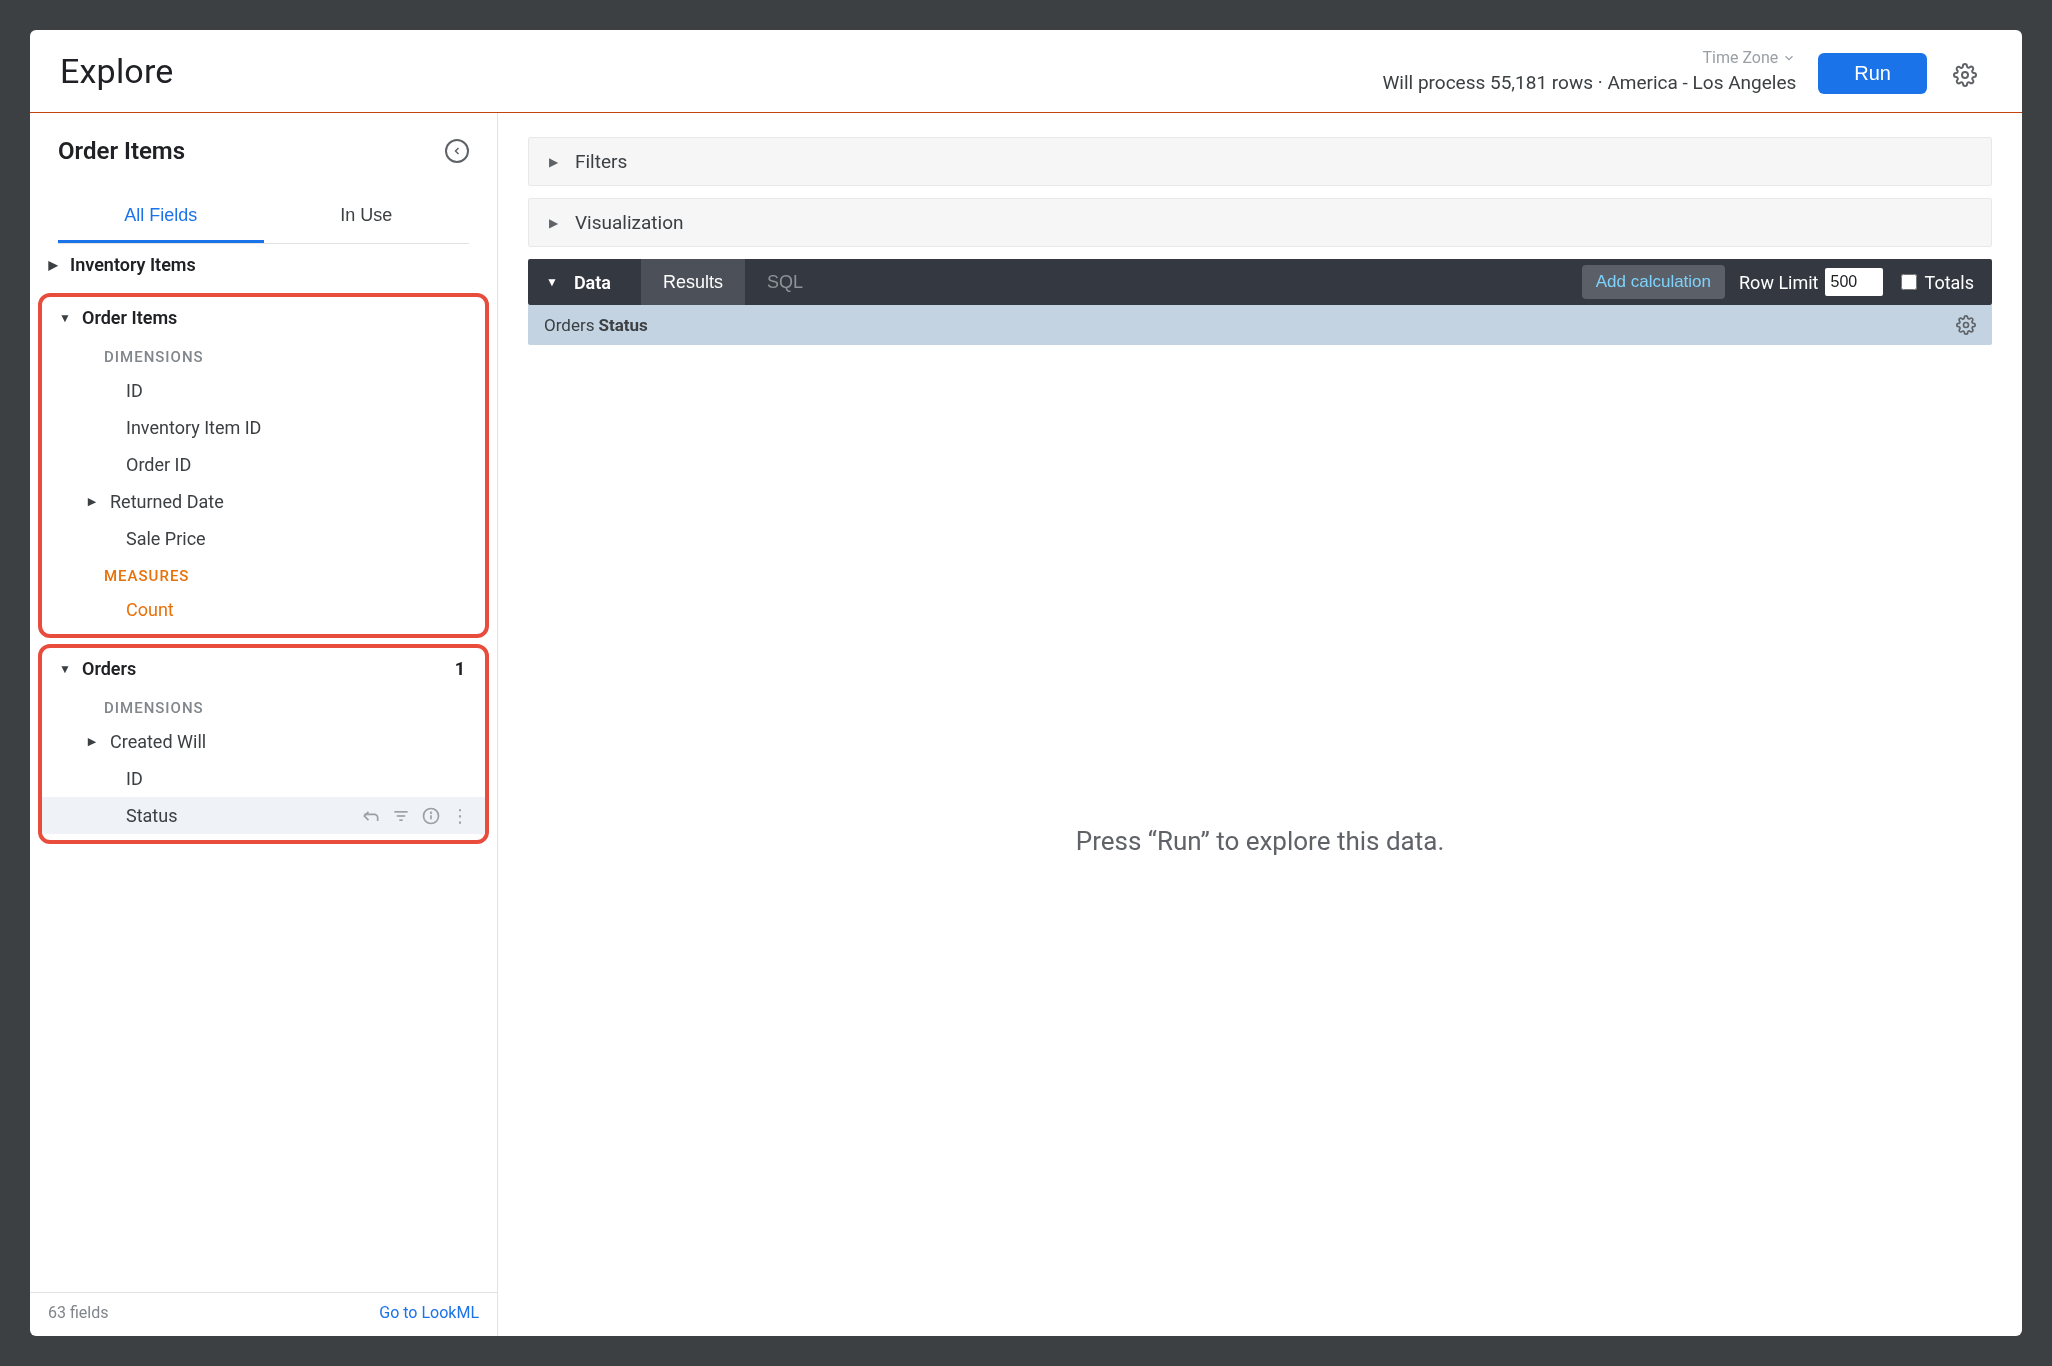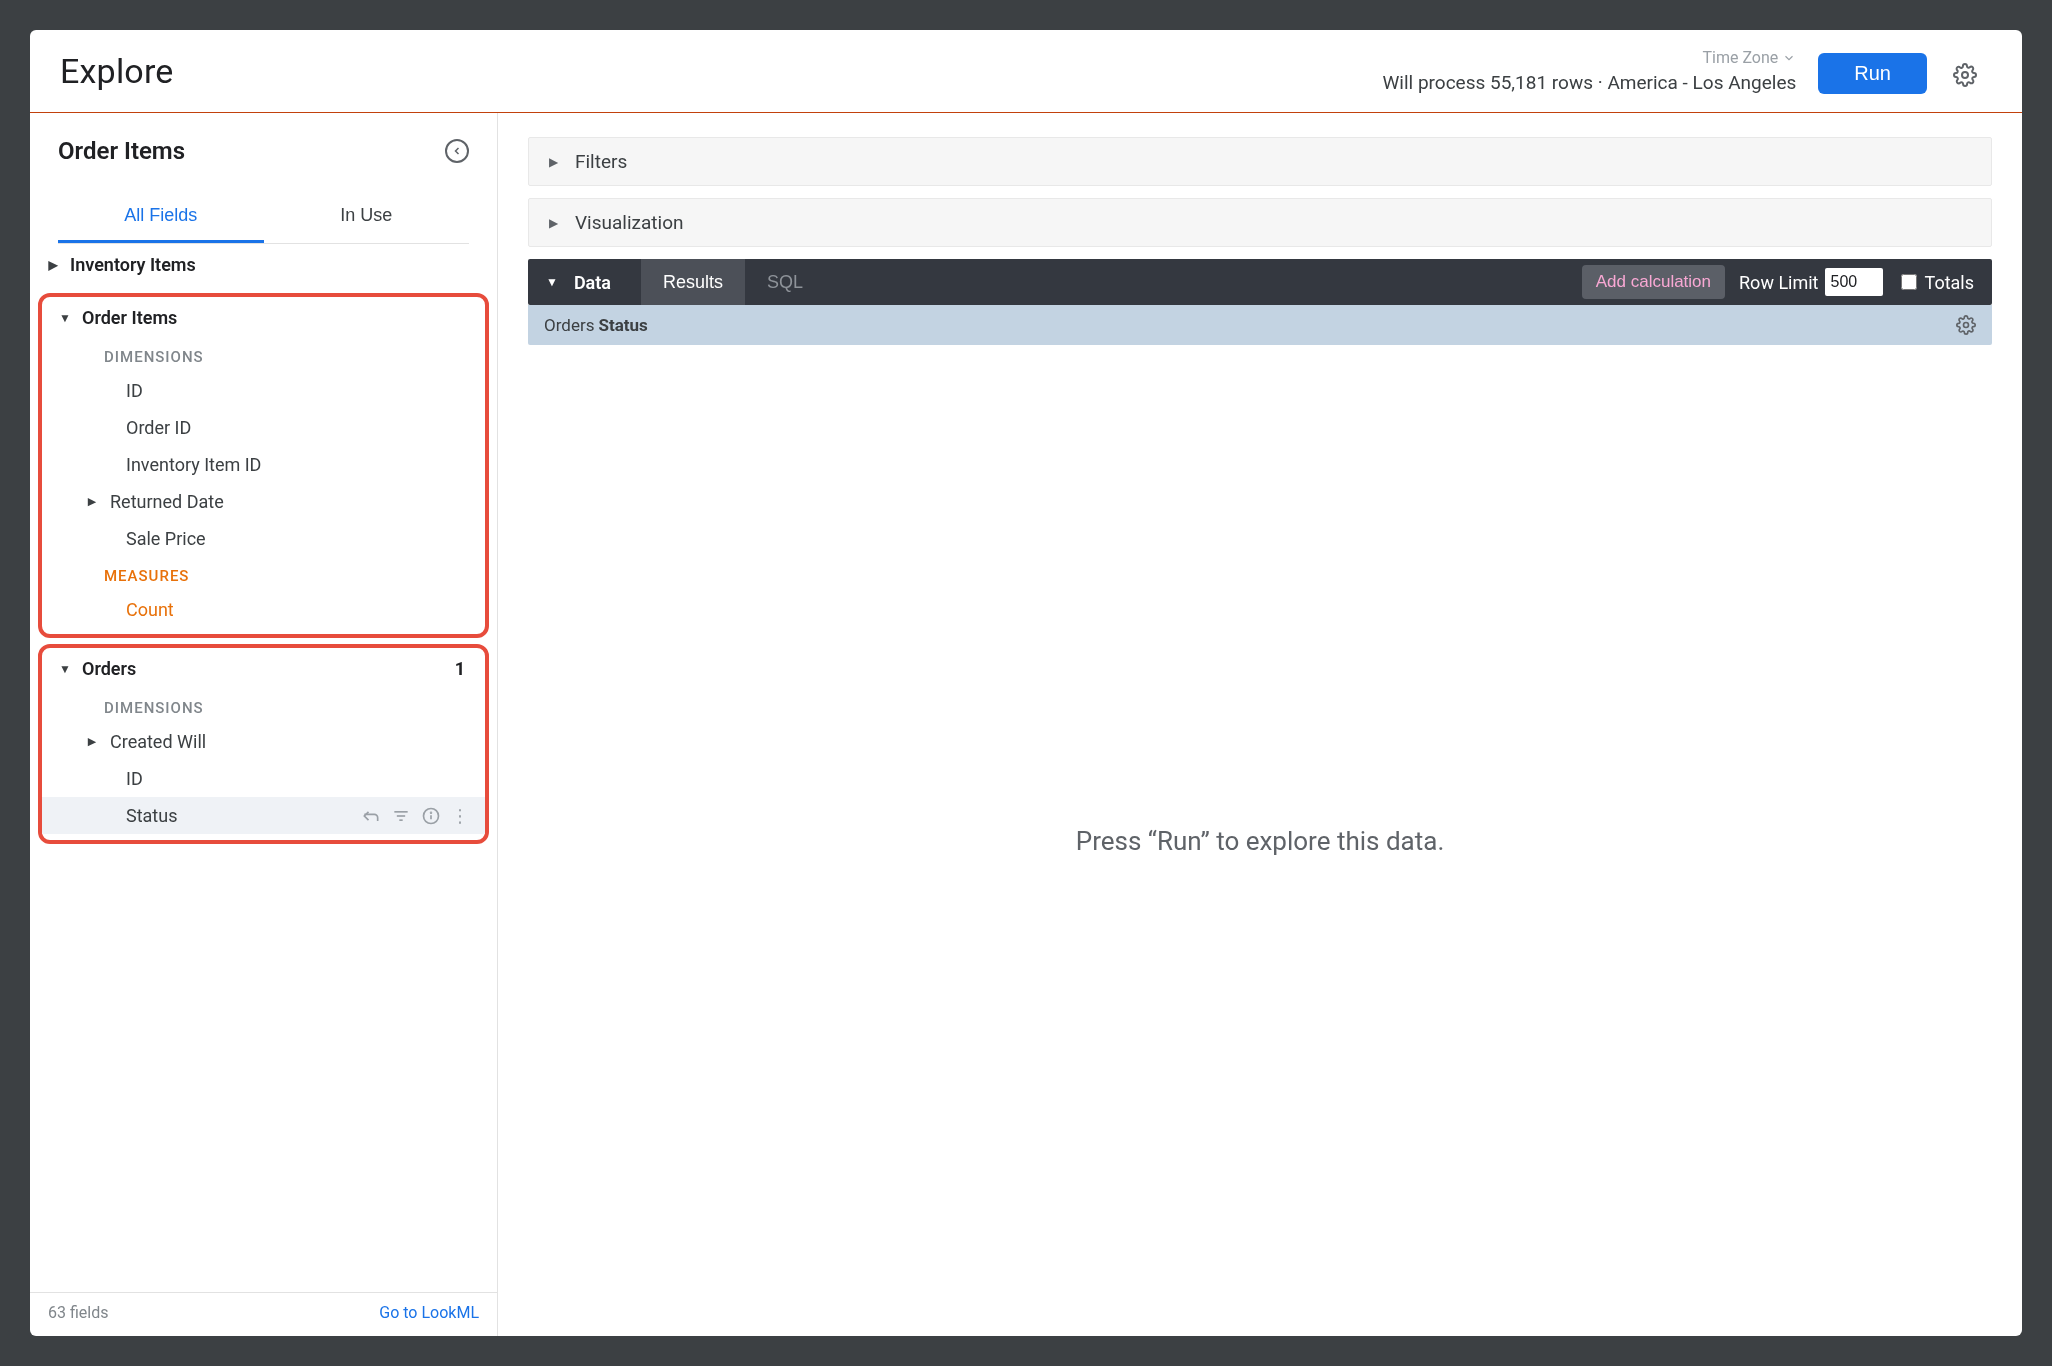--- a/index.html
+++ b/index.html
@@ -299,21 +299,21 @@
     border: none;
     cursor: pointer;
     font-size: 18px;
   }
   .data-bar-tab.title { color: #fff; font-weight: 600; padding-left: 4px; padding-right: 30px;}
   .data-bar-tab.results { background: #4c5058; color: #fff; }
   .data-bar-tab.sql { color: #8e9399; }
   .data-bar-spacer { flex: 1; }
   .add-calc-btn {
     background: #5b5f67;
-    color: #f9a8d4;
+    color: #7dd3fc;
     border: none;
     border-radius: 4px;
     padding: 7px 14px;
     font-size: 17px;
     cursor: pointer;
     margin-right: 14px;
   }
   .row-limit-label { margin-right: 6px; }
   .row-limit-input {
     width: 58px;
@@ -425,25 +425,25 @@
             <span>Order Items</span>
           </div>
           <div class="section-label">DIMENSIONS</div>
 
           <div class="field-row indent">
             <span class="field-caret"></span>
             <span class="field-label">ID</span>
           </div>
           <div class="field-row indent">
             <span class="field-caret"></span>
+            <span class="field-label">Inventory Item ID</span>
+          </div>
+          <div class="field-row indent">
+            <span class="field-caret"></span>
             <span class="field-label">Order ID</span>
-          </div>
-          <div class="field-row indent">
-            <span class="field-caret"></span>
-            <span class="field-label">Inventory Item ID</span>
           </div>
           <div class="field-row">
             <span class="field-caret">▶</span>
             <span class="field-label">Returned Date</span>
           </div>
           <div class="field-row indent">
             <span class="field-caret"></span>
             <span class="field-label">Sale Price</span>
           </div>
 

